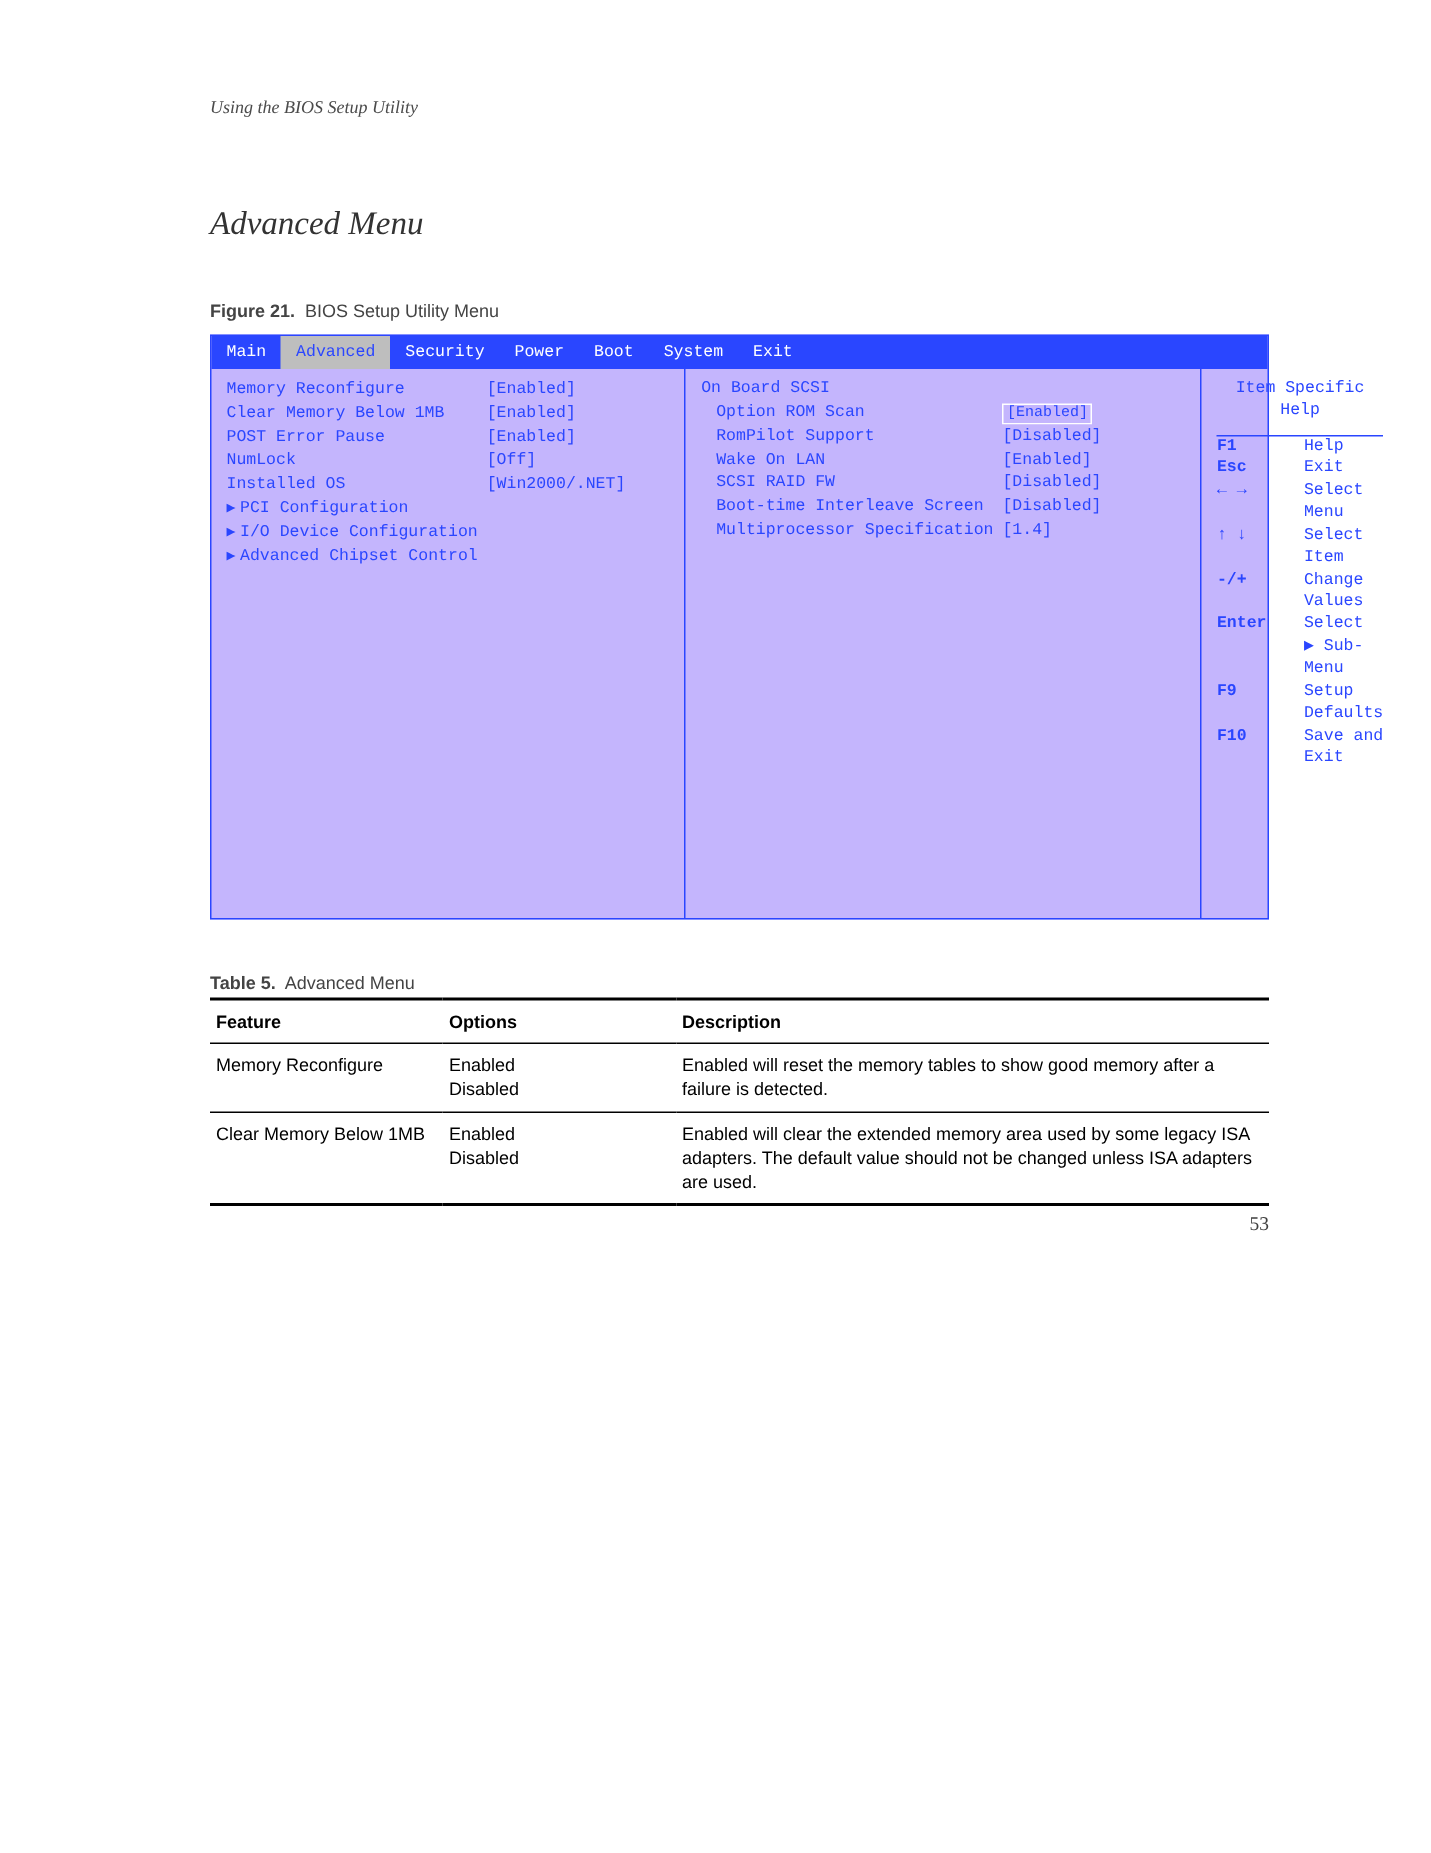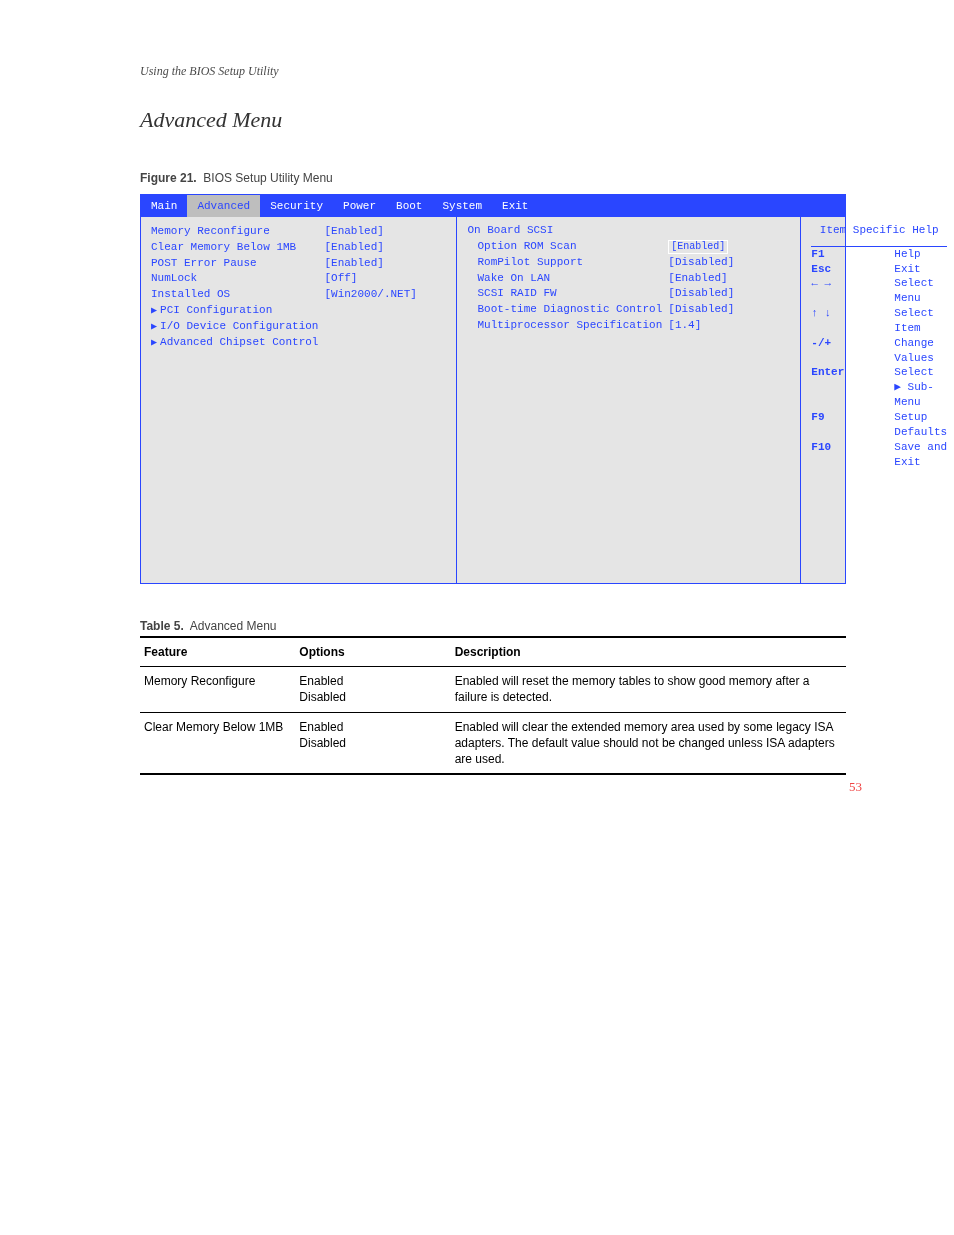--- a/index.html
+++ b/index.html
@@ -6,21 +6,21 @@
   html, body { margin: 0; padding: 0; }
   body {
     width: 954px;
     background: #ffffff;
     font-family: Arial, Helvetica, sans-serif;
     color: #000;
     font-size: 13px;
     line-height: 1.35;
   }
   .page {
-    padding: 75px 108px 60px 140px;
+    padding: 104px 108px 60px 140px;
     position: relative;
   }
   .running-head {
     position: absolute;
     top: 63px;
     left: 140px;
     font-family: "Times New Roman", serif;
     font-style: italic;
     font-size: 12px;
     color: #4b4b4b;
@@ -38,21 +38,21 @@
     color: #444;
     margin: 35px 0 8px 0;
   }
   .figure-caption b { font-weight: 700; }
 
   
   .bios-frame {
     width: 706px;
     height: 390px;
     border: 1.5px solid #2a46ff;
-    background: #e5e5e5;
+    background: #c4b5fd;
     font-family: "Courier New", monospace;
     font-size: 11px;
     color: #2a46ff;
     display: flex;
     flex-direction: column;
   }
   .bios-tabs {
     display: flex;
     height: 22px;
     background: #2a46ff;
@@ -87,21 +87,21 @@
   .bios-sub { padding-left: 10px; justify-content: center; }
   .bios-sel-field { display:inline-block; border:1px solid #fff; padding:0 2px; line-height:12px; font-size:10px; }
   .bios-tri { color:#2a46ff; font-size:10px; display:inline-block; margin-right:3px; }
 
   .help-box {
     border-bottom: 1.5px solid #2a46ff;
     padding-bottom: 6px;
     margin-bottom: 0;
   }
   .help-box .help-title { text-align: center; margin-bottom: 2px; }
-  .help-keys .keyrow { display:flex; margin:0 0;gap:25px; }
+  .help-keys .keyrow { display:flex; margin:0 0; }
   .help-keys .keyrow .keys { flex:0 0 58px; }
   .help-keys .keyrow .desc { flex:1; }
   .arrow-glyph { font-weight: bold; }
 
   
   .table-caption {
     font-size: 12px;
     color: #444;
     margin: 34px 0 2px 0;
   }
@@ -125,25 +125,25 @@
   }
   table.spec tbody tr:last-child td {
     border-bottom: 2px solid #000;
   }
   .col-feature { width: 22%; }
   .col-options { width: 22%; }
   .col-desc { width: 56%; margin-left: 44px; }
 
   .page-num {
     position: absolute;
-    right: 92px;
+    right: 108px;
     bottom: 40px;
     font-family: "Times New Roman", serif;
     font-size: 13px;
-    color: #ef4444;
+    color: #404040;
   }
 </style>
 </head>
 <body>
 
 <div class="page">
   <div class="running-head">Using the BIOS Setup Utility</div>
 
   <h2 class="sec-title">Advanced Menu</h2>
 
@@ -209,21 +209,21 @@
           </div>
           <div class="bios-row bios-sub">
             <span class="k">Wake On LAN</span>
             <span class="v">[Enabled]</span>
           </div>
           <div class="bios-row bios-sub">
             <span class="k">SCSI RAID FW</span>
             <span class="v">[Disabled]</span>
           </div>
           <div class="bios-row bios-sub">
-            <span class="k">Boot-time Diagnostic Control</span>
+            <span class="k">Boot-time Interleave Screen</span>
             <span class="v">[Disabled]</span>
           </div>
           <div class="bios-row bios-sub">
             <span class="k">Multiprocessor Specification</span>
             <span class="v">[1.4]</span>
           </div>
         </div>
       <div class="bios-right">
         <div class="help-box">
           <div class="help-title">Item Specific Help</div>

